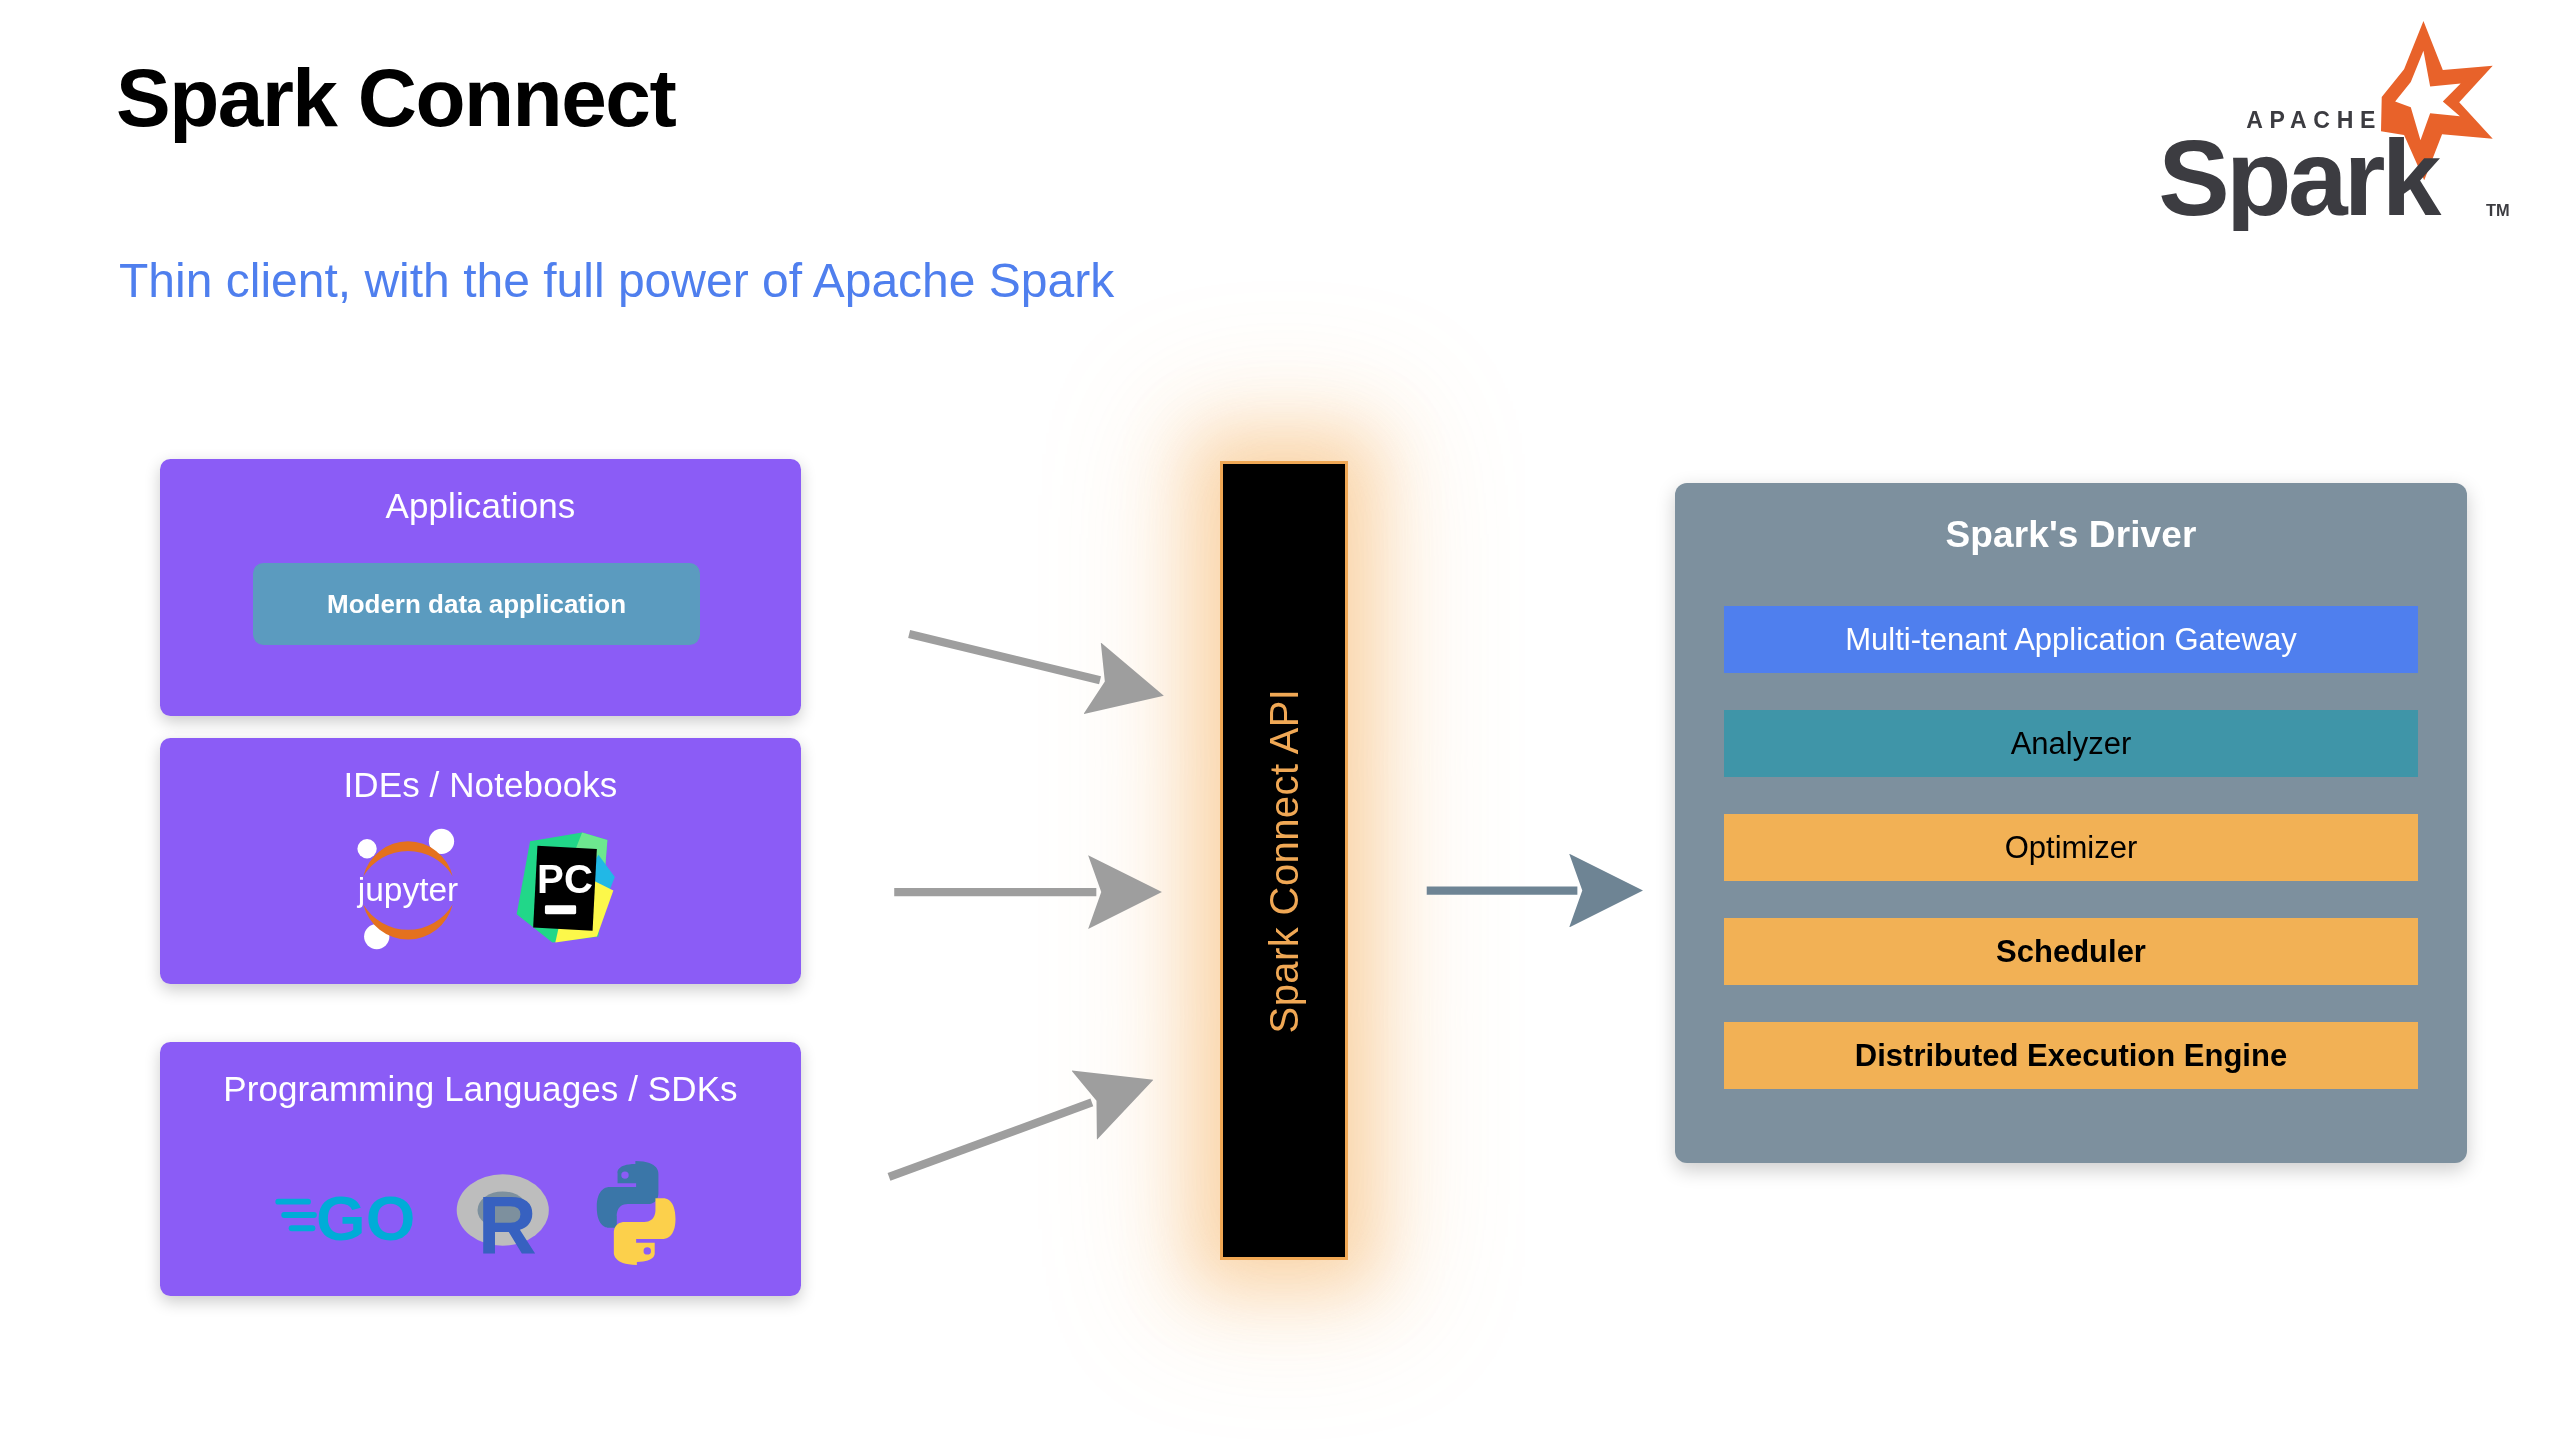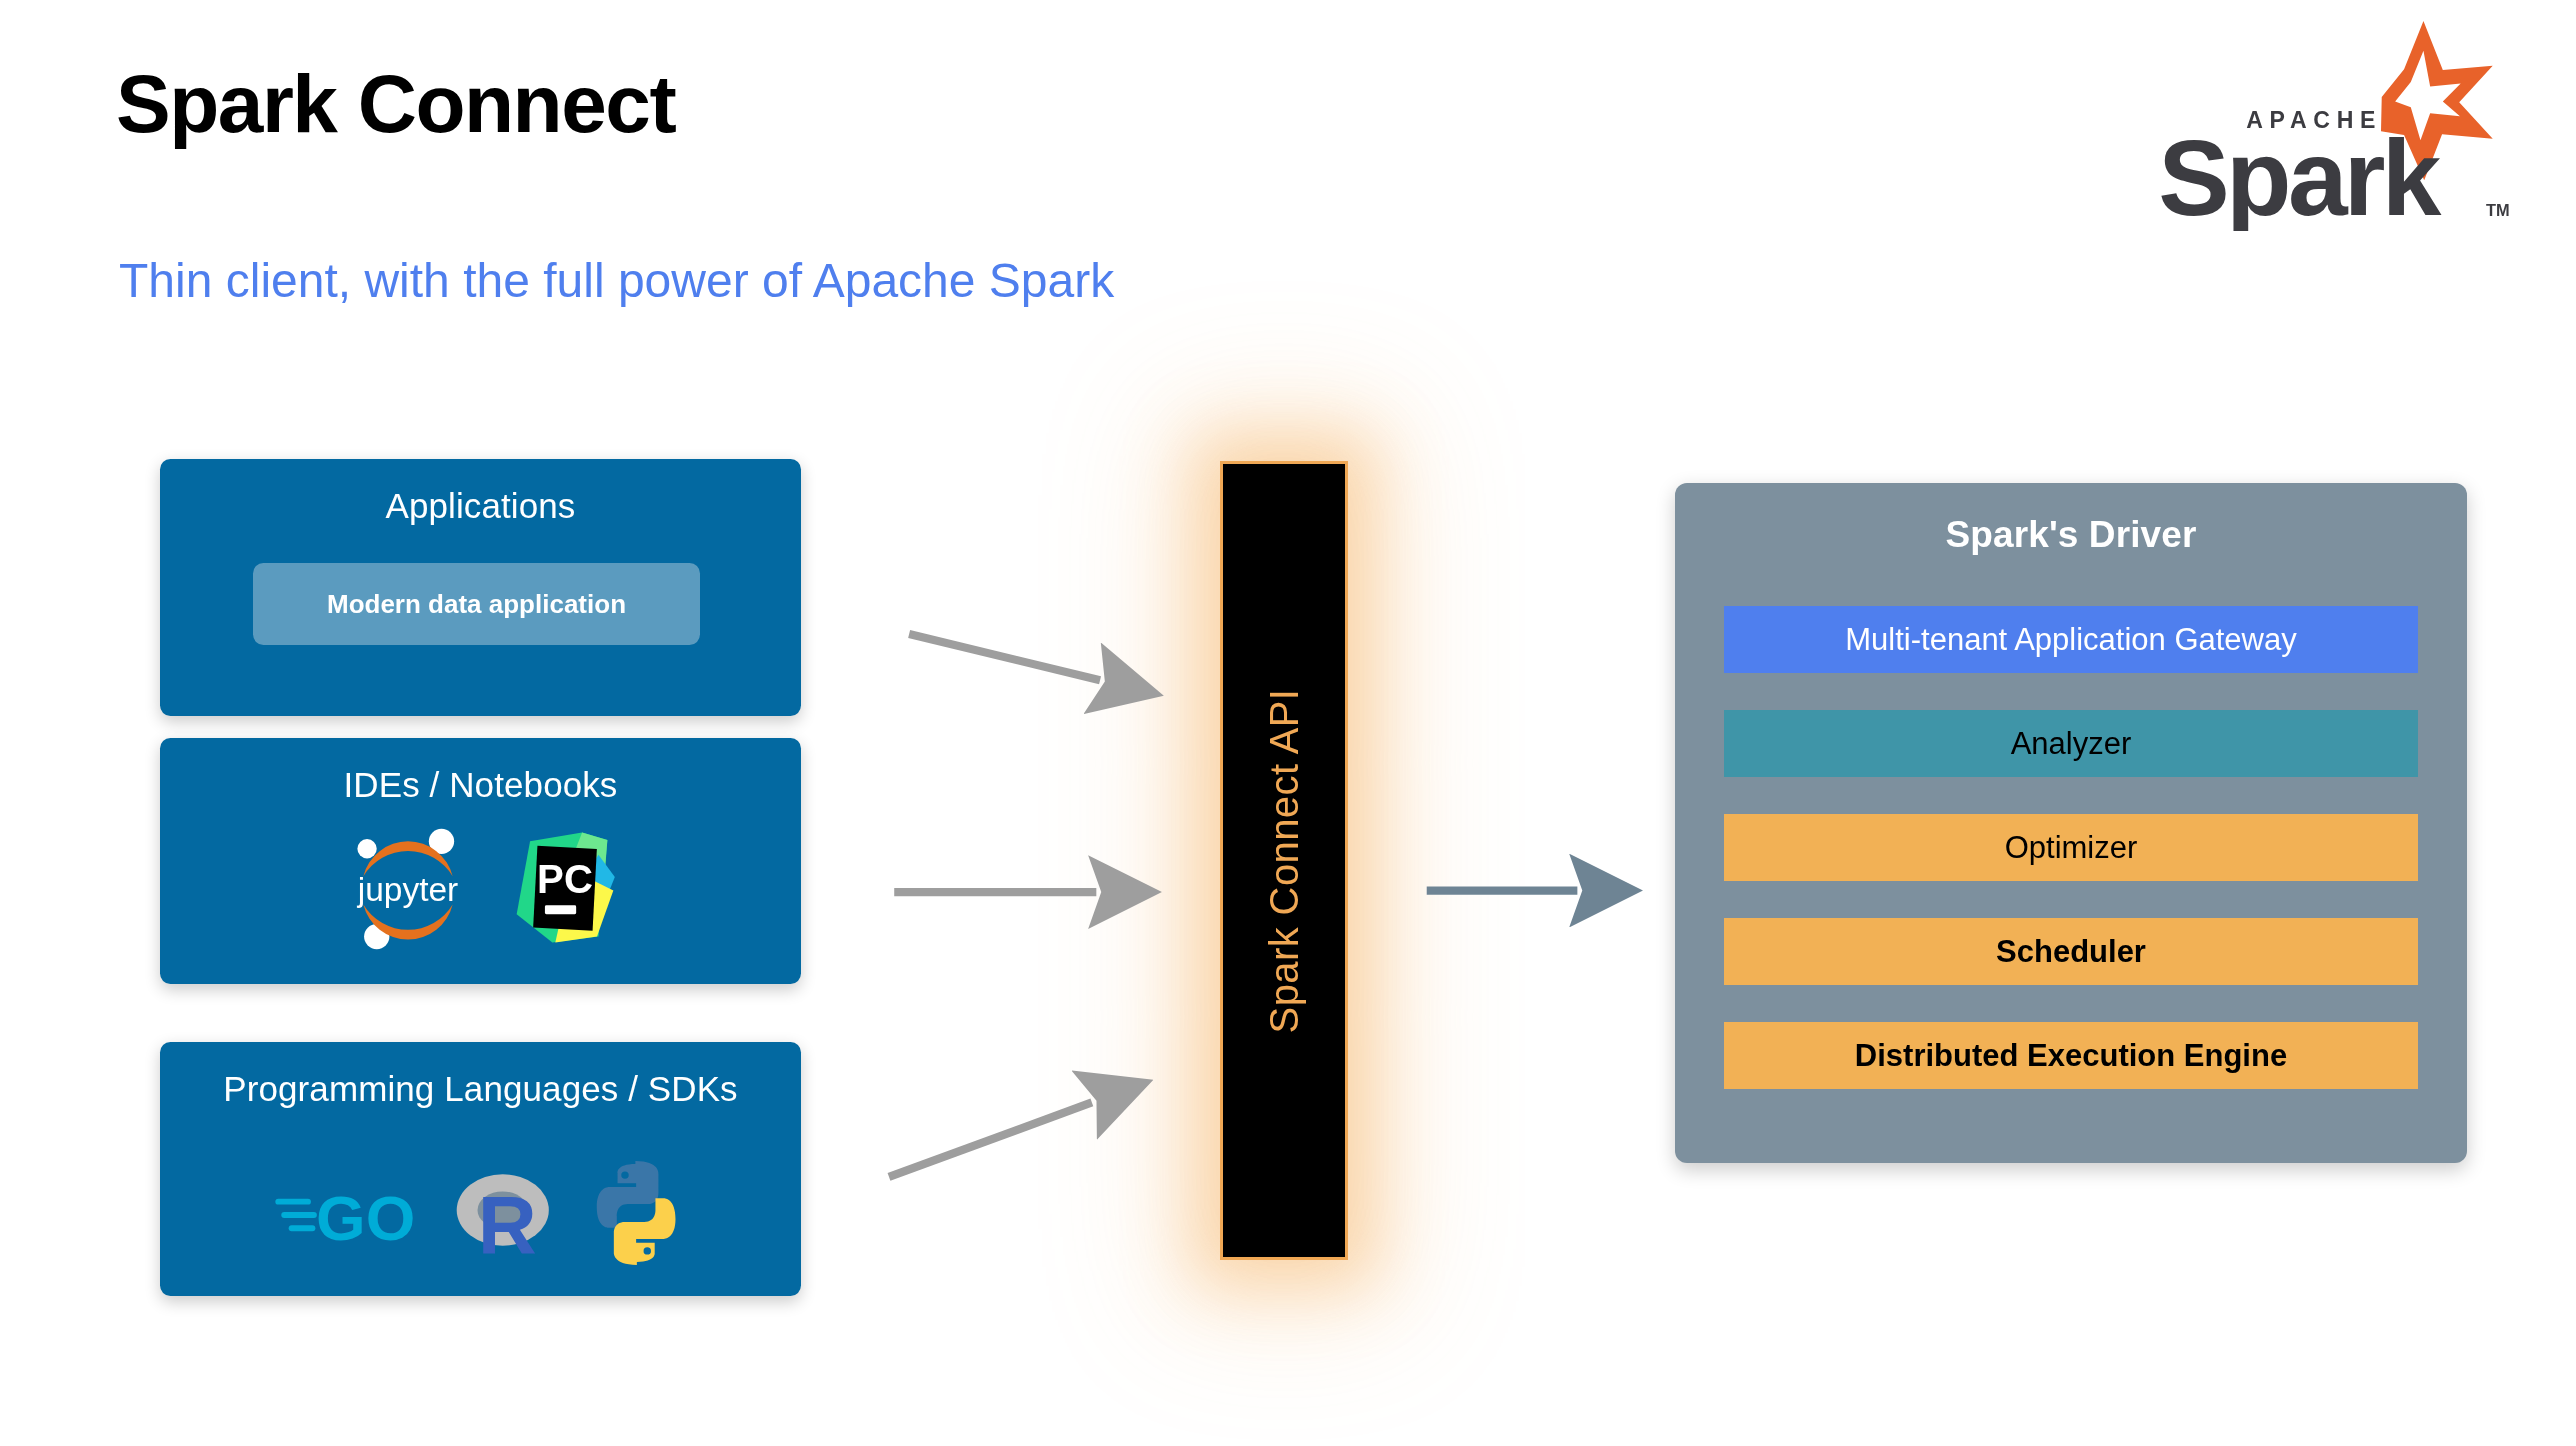--- a/index.html
+++ b/index.html
@@ -13,21 +13,21 @@
     position: relative;
     overflow: hidden;
     font-family: "Liberation Sans", sans-serif;
     -webkit-font-smoothing: antialiased;
   }
 
   
   #page-title {
     position: absolute;
     left: 116px;
-    top: 63px;
+    top: 57px;
     font-size: 82px;
     font-weight: 700;
     letter-spacing: -1.5px;
     color: #000000;
     line-height: 1;
     white-space: nowrap;
   }
   #page-subtitle {
     position: absolute;
     left: 119px;
@@ -46,21 +46,21 @@
     top: 15px;
     width: 373px;
     height: 216px;
   }
 
   
   .client-card {
     position: absolute;
     left: 160px;
     width: 641px;
-    background: #0369a1;
+    background: #8b5cf6;
     border-radius: 10.4px;
     box-shadow: 0 5.2px 16.4px rgba(0,0,0,0.20), 0 0 0 4.5px rgba(255,255,255,0.92);
     box-sizing: border-box;
     padding-top: 25px;
   }
   .card-title {
     color: #ffffff;
     font-size: 35px;
     font-weight: 400;
     text-align: center;

